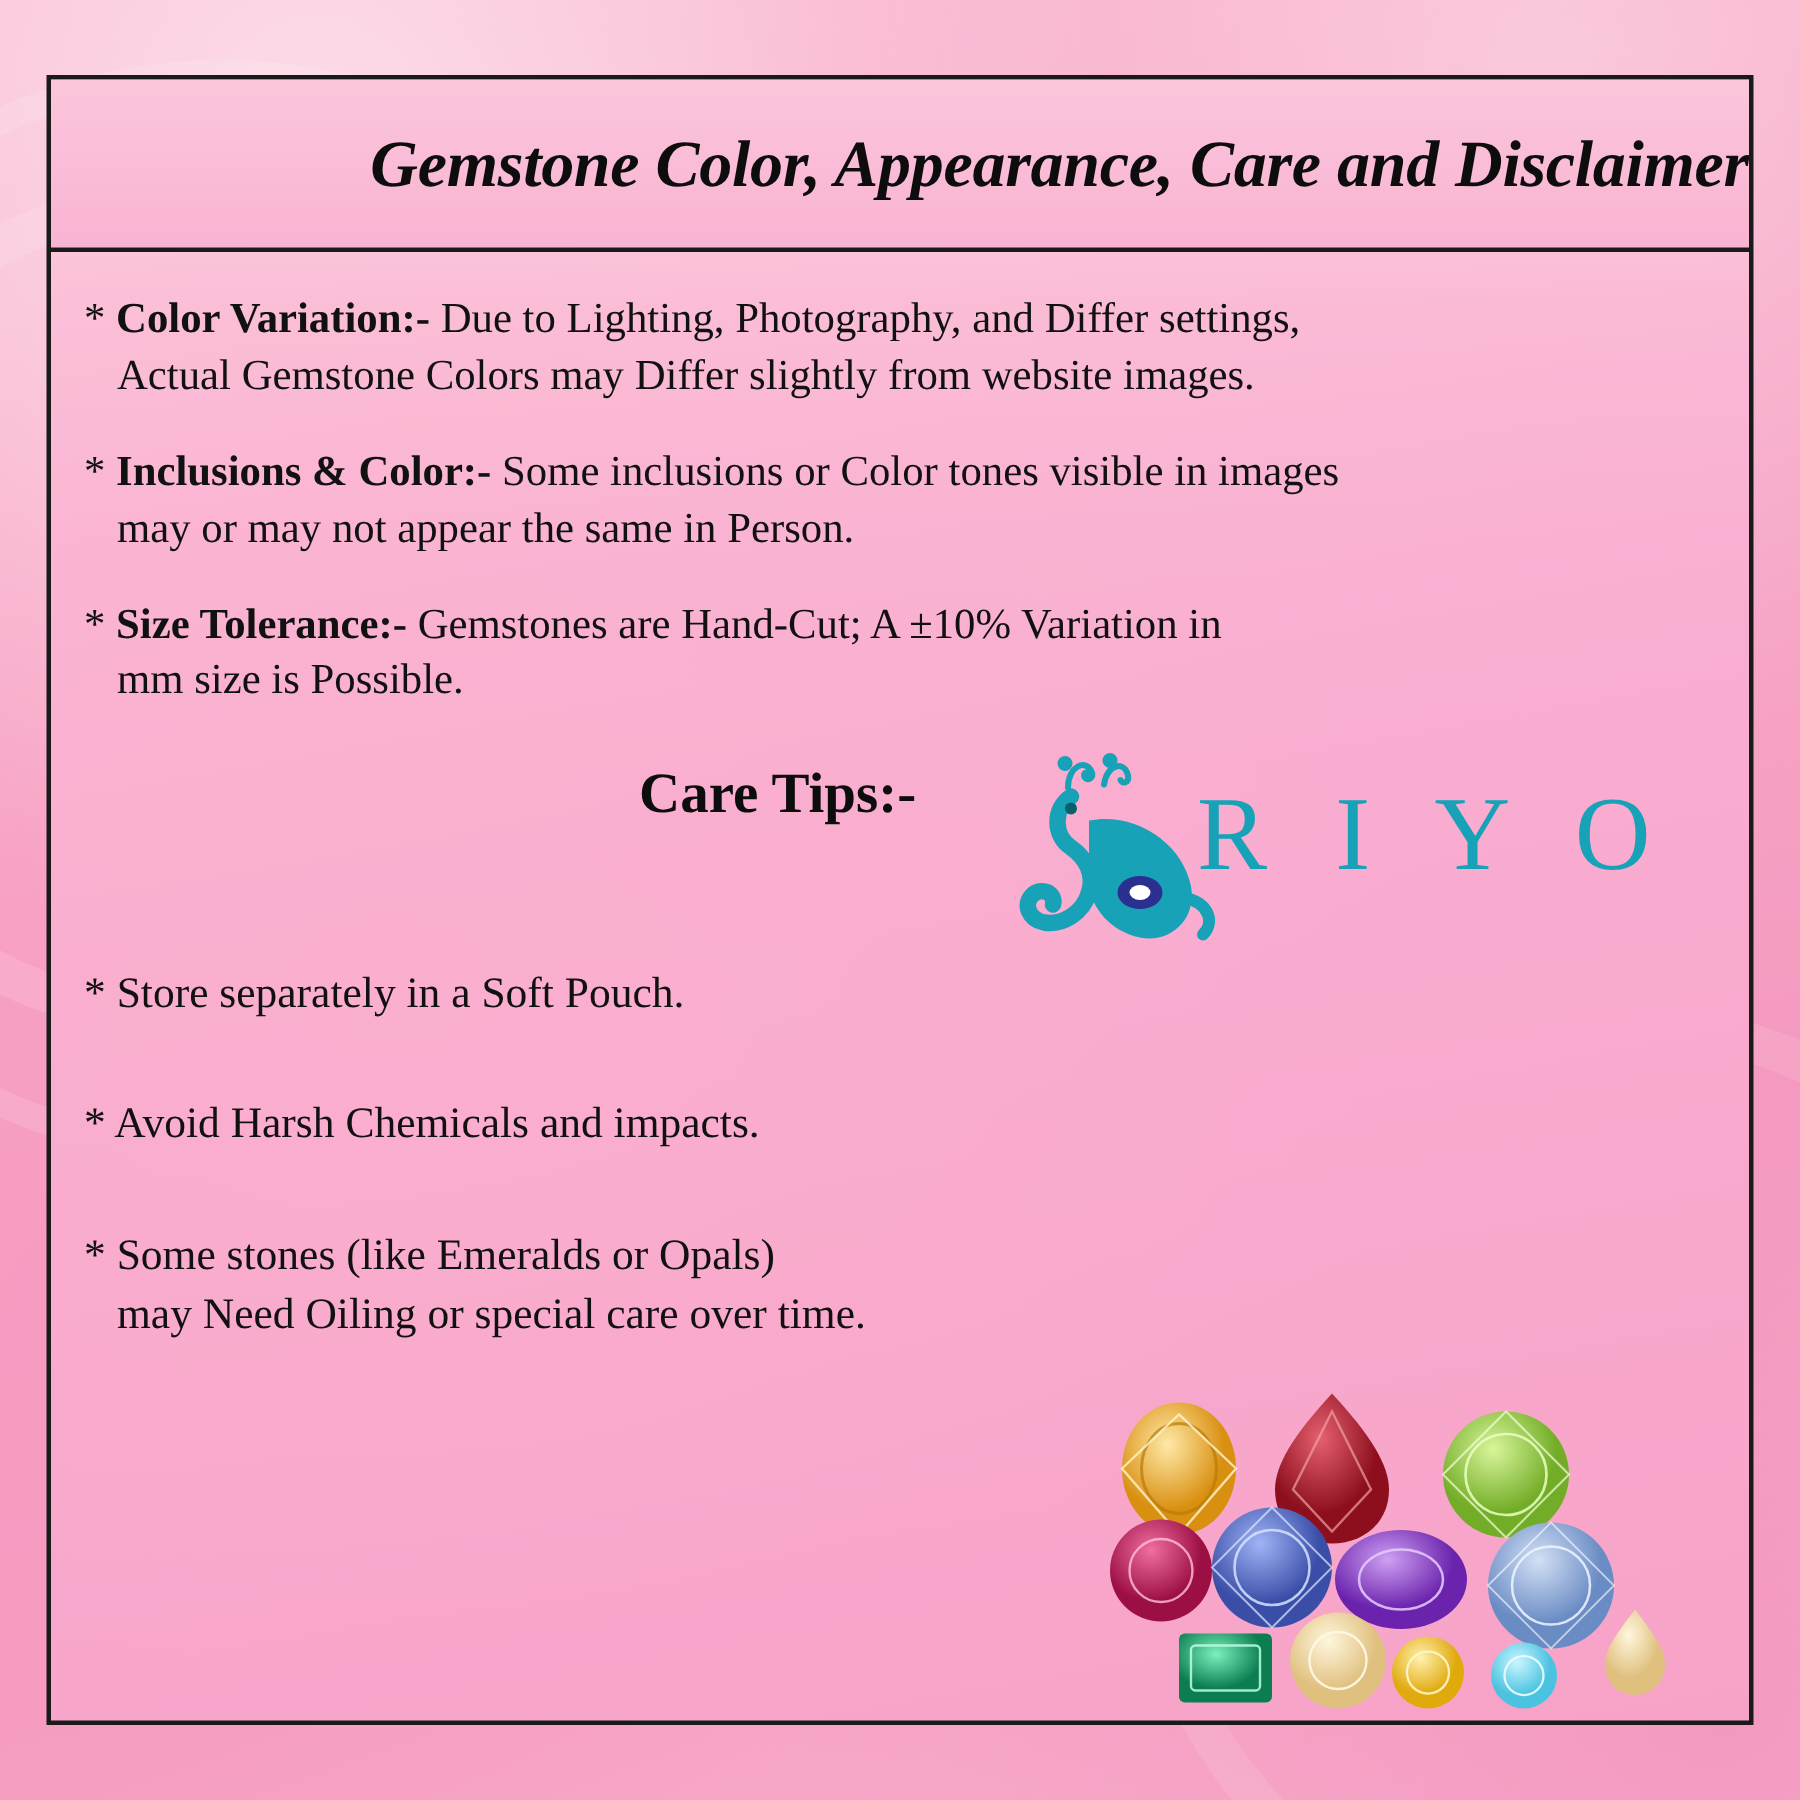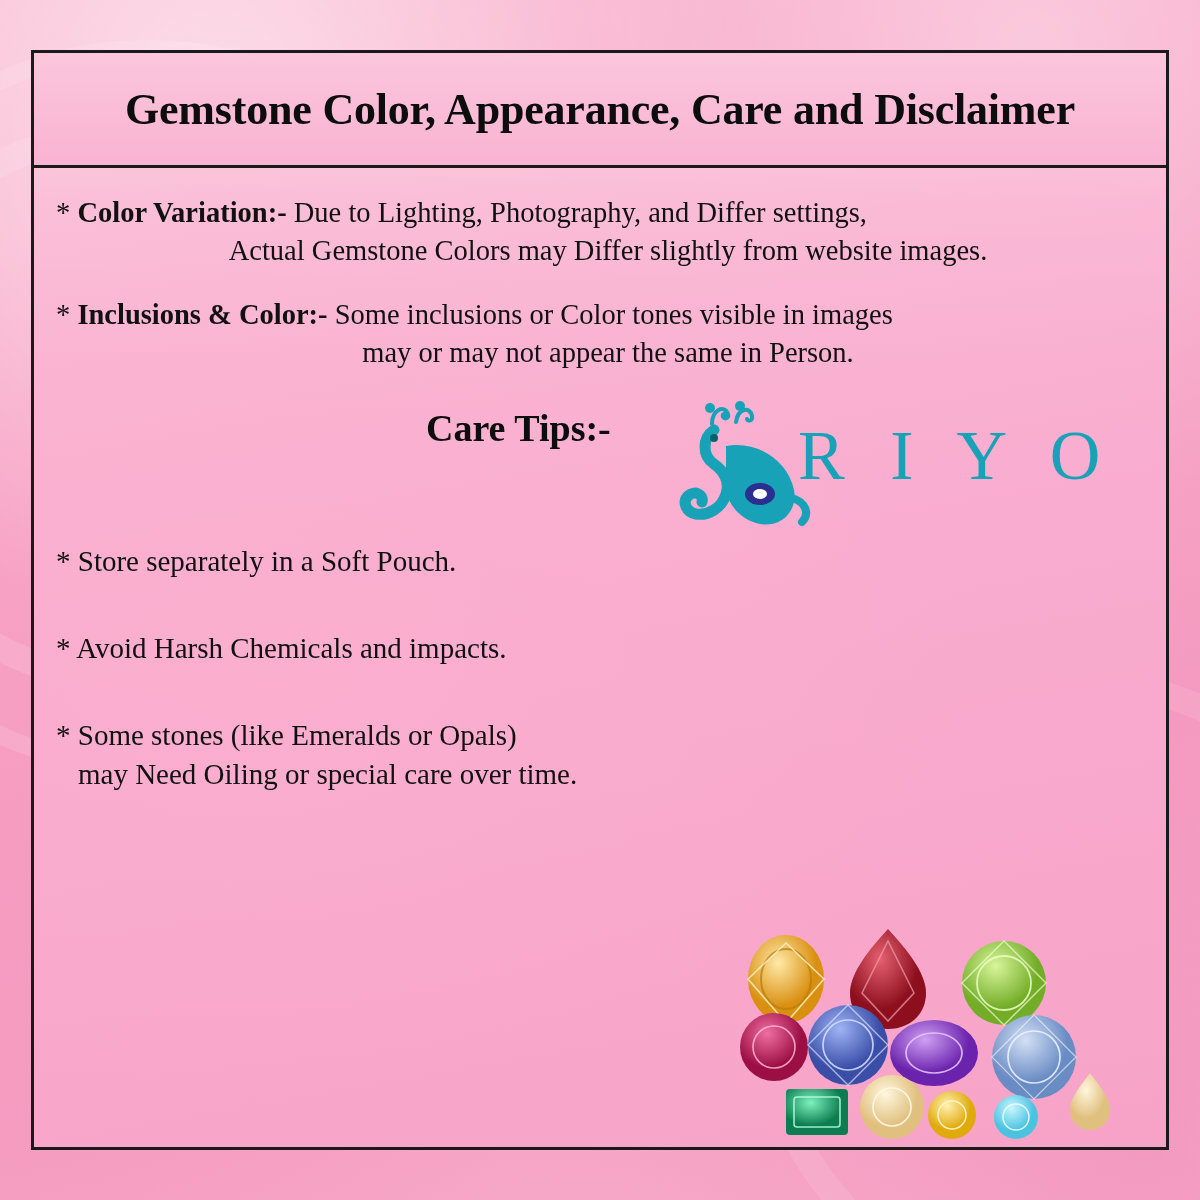--- a/index.html
+++ b/index.html
@@ -48,22 +48,23 @@
       radial-gradient(ellipse at 20% 55%, rgba(252,176,206,0.65) 0%, rgba(252,176,206,0) 55%),
       linear-gradient(170deg, #fbc0d7 0%, #f9add0 45%, #f7a3c8 100%);
     overflow: hidden;
   }
   .title-bar {
     position: relative;
     height: 112px;
     border-bottom: 3px solid #1a1a1a;
     display: flex;
     align-items: center;
-    justify-content: center;
+    justify-content: flex-end;
     background: linear-gradient(180deg, #fbc6dc 0%, #f9b3d2 100%);
+    font-style: italic;
   }
   .title-bar h1 {
     margin: 0;
     font-size: 44px;
     font-weight: bold;
     color: #0d0d0d;
     letter-spacing: -0.2px;
     white-space: nowrap;
   }
   .content {
@@ -76,21 +77,20 @@
     font-size: 28.5px;
     line-height: 1.33;
     color: #111;
   }
   .item .lead {
     font-weight: bold;
   }
   .item .line2 {
     display: block;
     padding-left: 22px;
-    text-align: center;
   }
   .star {
     font-weight: normal;
   }
 
   .care-row {
     position: relative;
     height: 96px;
     margin-top: 6px;
   }
@@ -176,20 +176,25 @@
       </div>
 
 
       <div class="item">
         <span class="star">*</span>
         <span class="lead">Inclusions &amp; Color:-</span><span> Some inclusions or Color tones visible in images</span>
         <span class="line2">may or may not appear the same in Person.</span>
       </div>
 
 
+      <div class="item">
+        <span class="star">*</span>
+        <span class="lead">Size Tolerance:-</span><span> Gemstones are Hand-Cut; A ±10% Variation in</span>
+        <span class="line2">mm size is Possible.</span>
+      </div>
 
       <div class="care-row">
         <div class="care-title">Care Tips:-</div>
 
         <div class="logo">
           <div class="peacock">
             <svg width="150" height="150" viewBox="0 0 150 150" aria-hidden="true">
               <g fill="#17a2b8">
 
                 <path d="M44 30 C44 16, 56 10, 60 20 C61 24, 57 26, 55 23 C54 20, 57 19, 58 21" fill="none" stroke="#17a2b8" stroke-width="4" stroke-linecap="round"></path>

